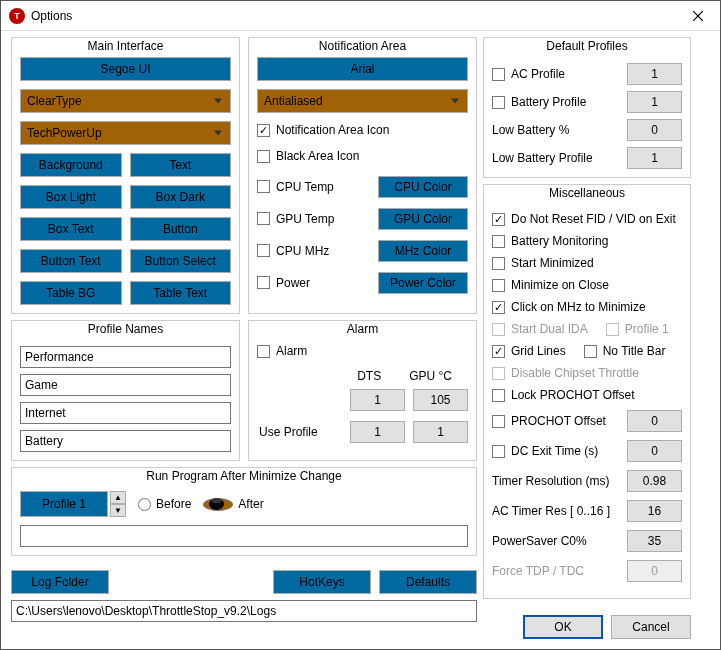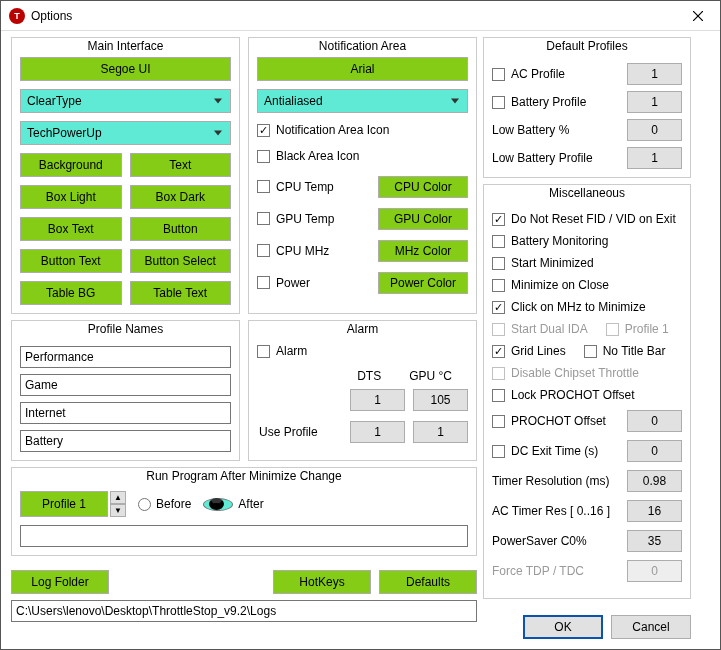--- a/index.html
+++ b/index.html
@@ -55,34 +55,34 @@
   .group-title {
     text-align: center;
     font-size: 12px;
     margin-top: -1px;
     padding: 2px 0 4px 0;
   }
   .top-row { display:flex; gap:8px;justify-content:flex-end; }
   .top-row .group:first-child { flex: 1; }
   .top-row .group:last-child { flex: 1; }
   .btn {
-    background: #84cc16;
+    background: #0369a1;
     border: 1px solid #adadad;
     height: 24px;
     font-size: 12px;
     font-family: inherit;
     cursor: pointer;
     display:flex; align-items:center; justify-content:center;
   }
   .btn-wide { width: 100%; }
   .sel {
     width: 100%;
     height: 24px;
     border: 1px solid #adadad;
-    background: #5eead4;
+    background: #a16207;
     padding: 0 22px 0 6px;
     font-size:12px;
     position: relative;
     display:flex; align-items:center;
     cursor:pointer;
   }
   .sel::after {
     content:"";
     position:absolute; right:8px; top:50%;
     width:0;height:0;border-left:4px solid transparent;border-right:4px solid transparent;border-top:5px solid #333;

